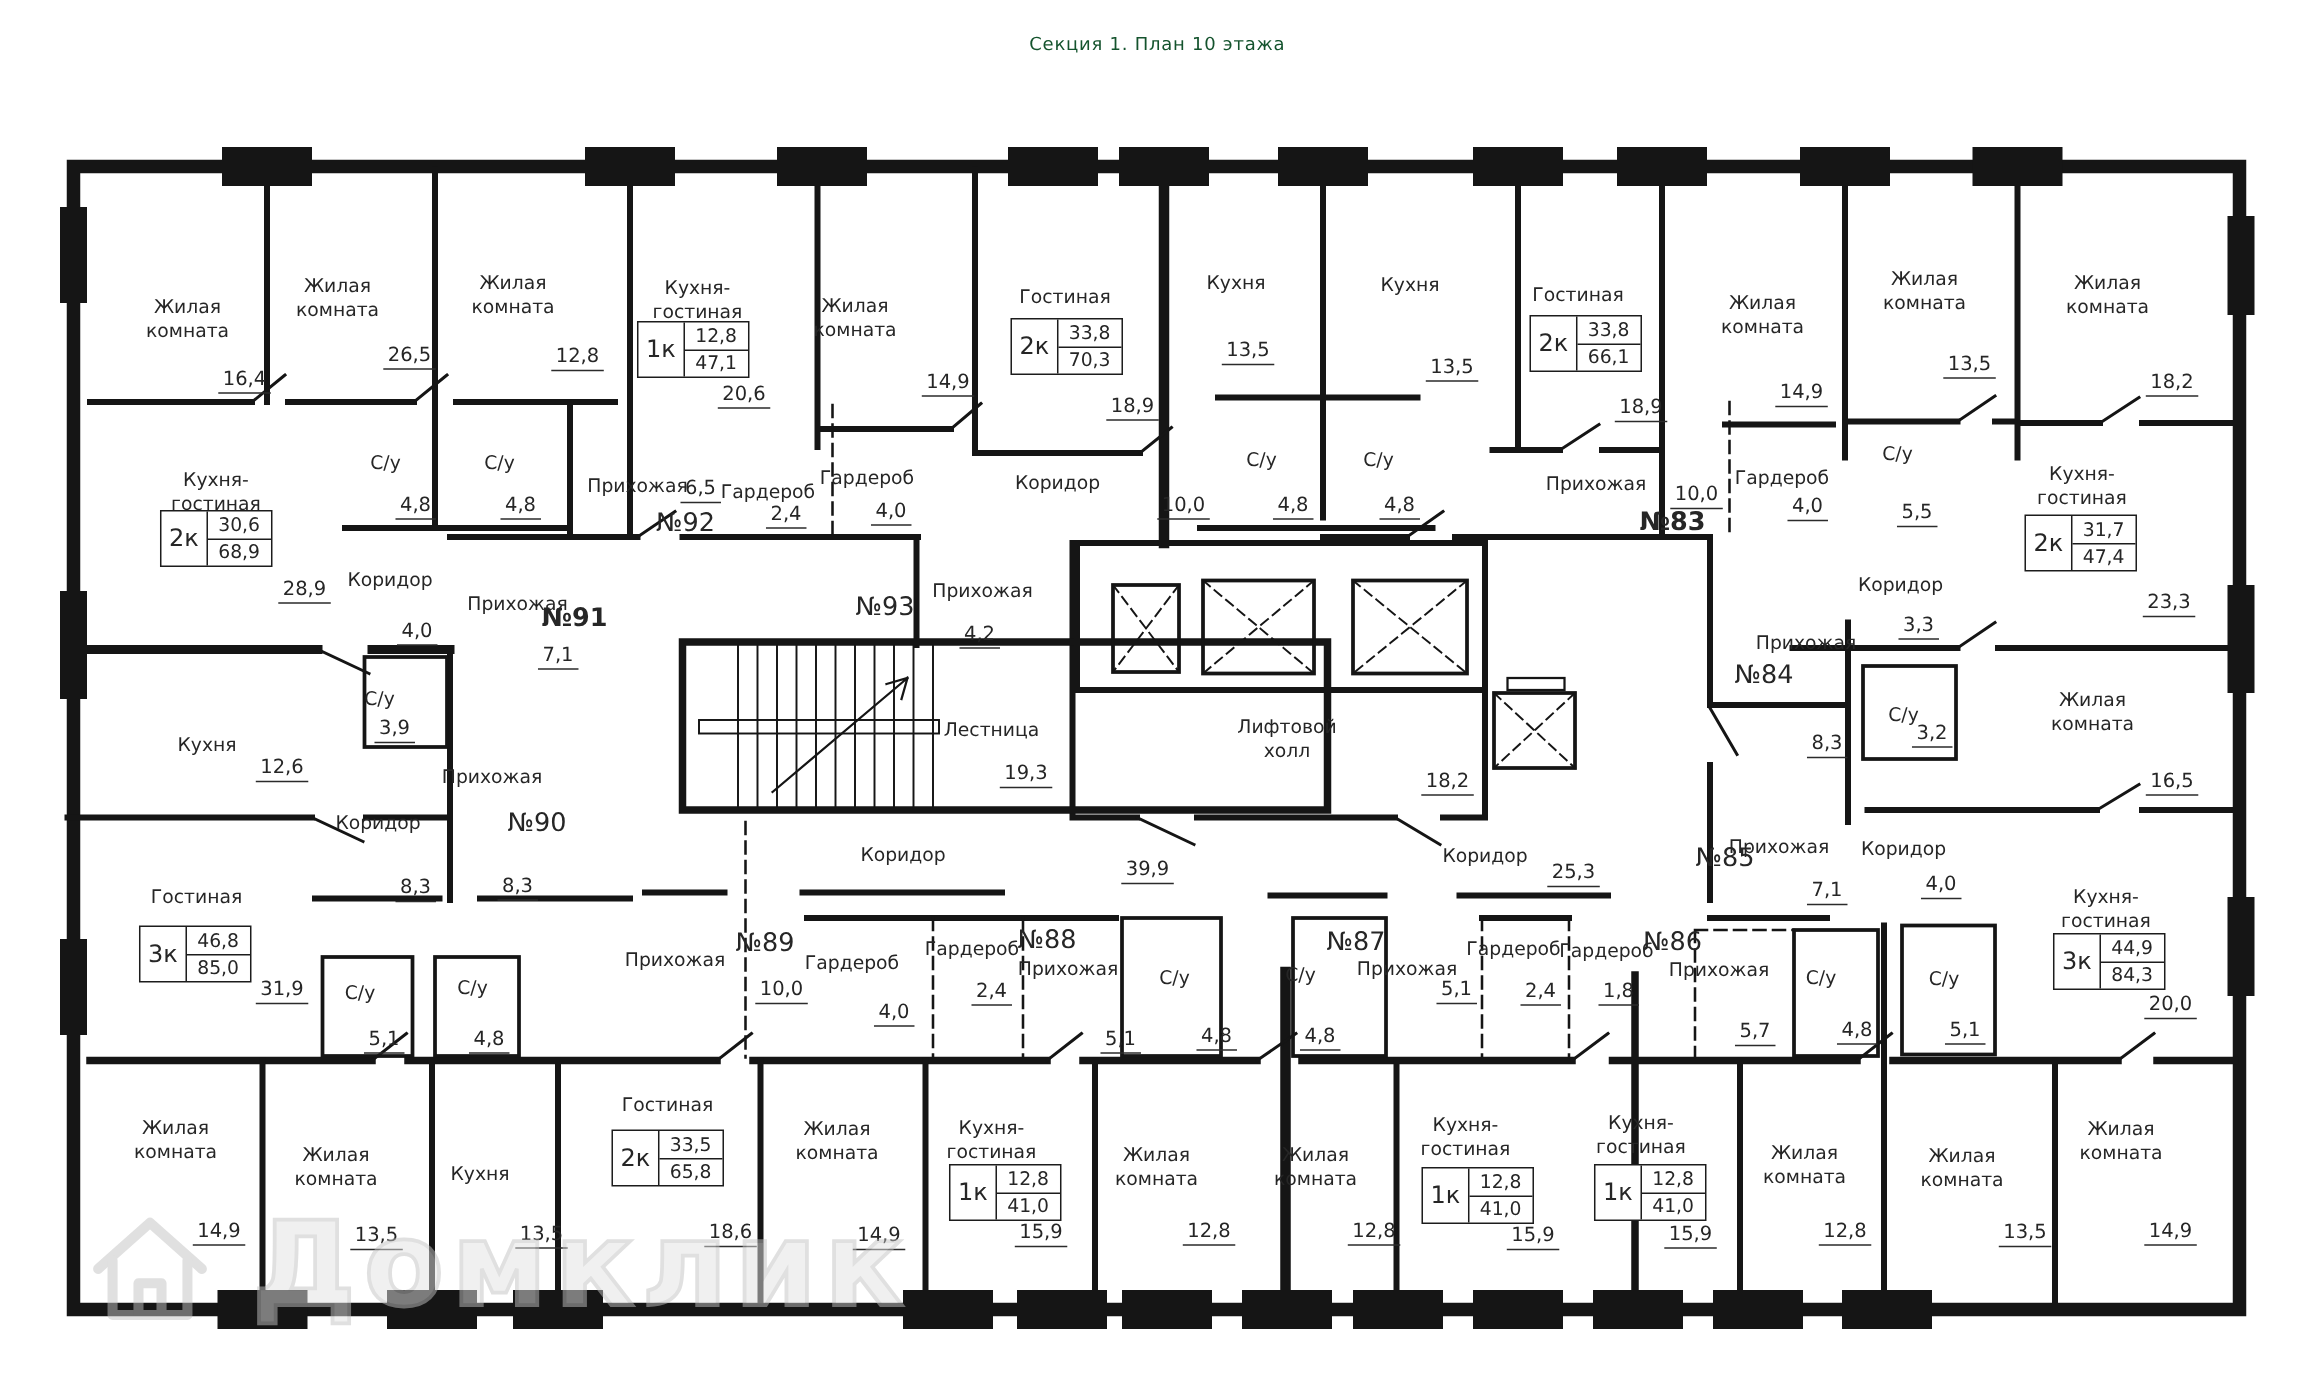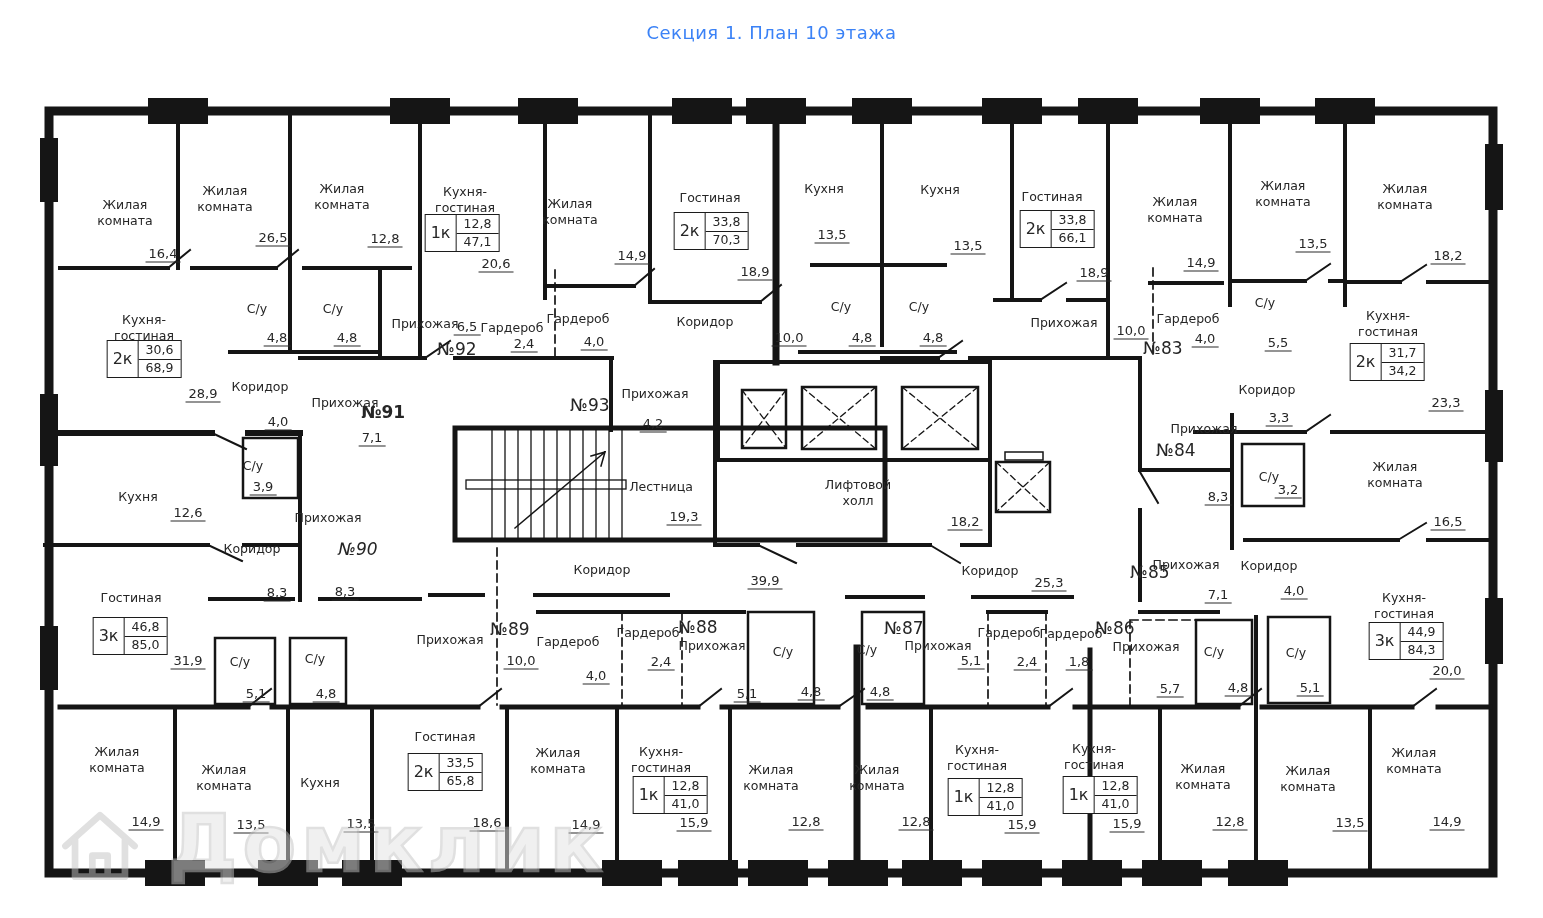--- a/index.html
+++ b/index.html
@@ -1,19 +1,19 @@
 <!DOCTYPE html>
 <html><head>
 <meta charset="utf-8">
 <style>
   html,body{margin:0;padding:0;background:#fff;}
   #canvas{position:relative;width:1543px;height:918px;background:#fff;overflow:hidden;
           font-family:"DejaVu Sans",sans-serif;color:#262626;}
   #title{position:absolute;top:22px;left:50%;transform:translateX(-50%);
-         font-size:18px;letter-spacing:.5px;color:#3b82f6;white-space:nowrap;z-index:3;}
+         font-size:12px;letter-spacing:.5px;color:#14532d;white-space:nowrap;z-index:3;}
   #walls{position:absolute;left:0;top:0;z-index:2;}
   #labels-layer{position:absolute;left:0;top:0;width:100%;height:100%;z-index:3;}
   .room-label{position:absolute;transform:translate(-50%,-50%);font-size:12.5px;line-height:1.3;
               text-align:center;white-space:pre-line;color:#262626;}
   .room-area{position:absolute;transform:translate(-50%,-50%);font-size:13px;
              border-bottom:1.5px solid #2b2b2b;padding:0 3px 1px;color:#262626;}
   .apt-num{position:absolute;transform:translate(-50%,-50%);font-size:17px;color:#262626;white-space:nowrap;}
   .badge{position:absolute;transform:translate(-50%,-50%);display:flex;align-items:stretch;
          border:1.6px solid #1c1c1c;background:#fff;font-size:12.5px;line-height:1;}
   .badge .rk{display:flex;align-items:center;padding:3px 5px;font-size:16px;border-right:1.6px solid #1c1c1c;}
@@ -269,28 +269,28 @@
       <div class="room-label" style="left: 990px; top: 571px;">Коридор</div>
       <div class="room-area" style="left: 1049px; top: 583px;">25,3</div>
       <div class="room-label" style="left: 661px; top: 487px;">Лестница</div>
       <div class="room-area" style="left: 684px; top: 517px;">19,3</div>
       <div class="room-label" style="left: 858px; top: 493px;">Лифтовой
 холл</div>
       <div class="room-area" style="left: 965px; top: 522px;">18,2</div>
       <div class="apt-num" style="left: 457px; top: 349px;">№92</div>
       <div class="apt-num" style="left: 383px; top: 412px; font-weight: bold;">№91</div>
       <div class="apt-num" style="left: 590px; top: 405px; text-align: center;">№93</div>
-      <div class="apt-num" style="left: 1163px; top: 348px;">№83</div>
+      <div class="apt-num" style="left: 1115px; top: 348px; font-weight: bold;">№83</div>
       <div class="apt-num" style="left: 1176px; top: 450px; text-align: right;">№84</div>
       <div class="apt-num" style="left: 1150px; top: 572px;">№85</div>
       <div class="apt-num" style="left: 1115px; top: 628px;">№86</div>
       <div class="apt-num" style="left: 904px; top: 628px;">№87</div>
       <div class="apt-num" style="left: 698px; top: 627px;">№88</div>
       <div class="apt-num" style="left: 510px; top: 629px;">№89</div>
-      <div class="apt-num" style="left: 358px; top: 549px; font-style: italic;">№90</div>
+      <div class="apt-num" style="left: 358px; top: 549px;">№90</div>
       <div class="badge" style="left: 144px; top: 359px;">
         <span class="rk">2к</span>
         <span class="vals">
           <span class="v1">30,6</span>
           <span class="v2">68,9</span>
         </span>
       </div>
       <div class="badge" style="left: 462px; top: 233px;">
         <span class="rk">1к</span>
         <span class="vals">
@@ -309,21 +309,21 @@
         <span class="rk">2к</span>
         <span class="vals">
           <span class="v1">33,8</span>
           <span class="v2">66,1</span>
         </span>
       </div>
       <div class="badge" style="left: 1387px; top: 362px;">
         <span class="rk">2к</span>
         <span class="vals">
           <span class="v1">31,7</span>
-          <span class="v2">34,2</span>
+          <span class="v2">47,4</span>
         </span>
       </div>
       <div class="badge" style="left: 130px; top: 636px;">
         <span class="rk">3к</span>
         <span class="vals">
           <span class="v1">46,8</span>
           <span class="v2">85,0</span>
         </span>
       </div>
       <div class="badge" style="left: 445px; top: 772px;">

